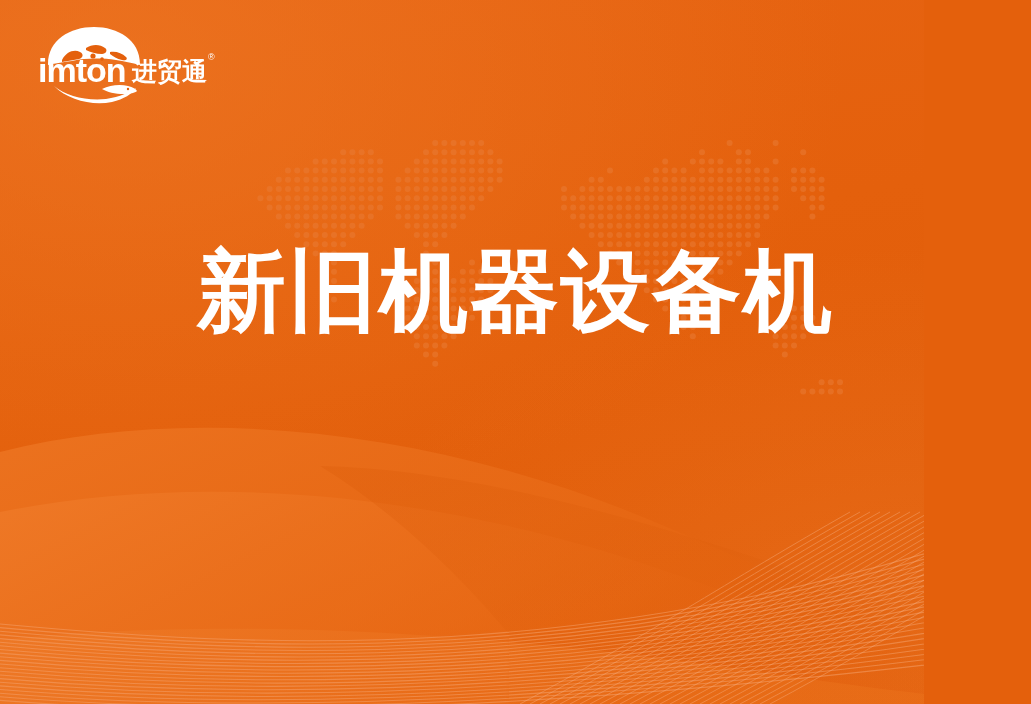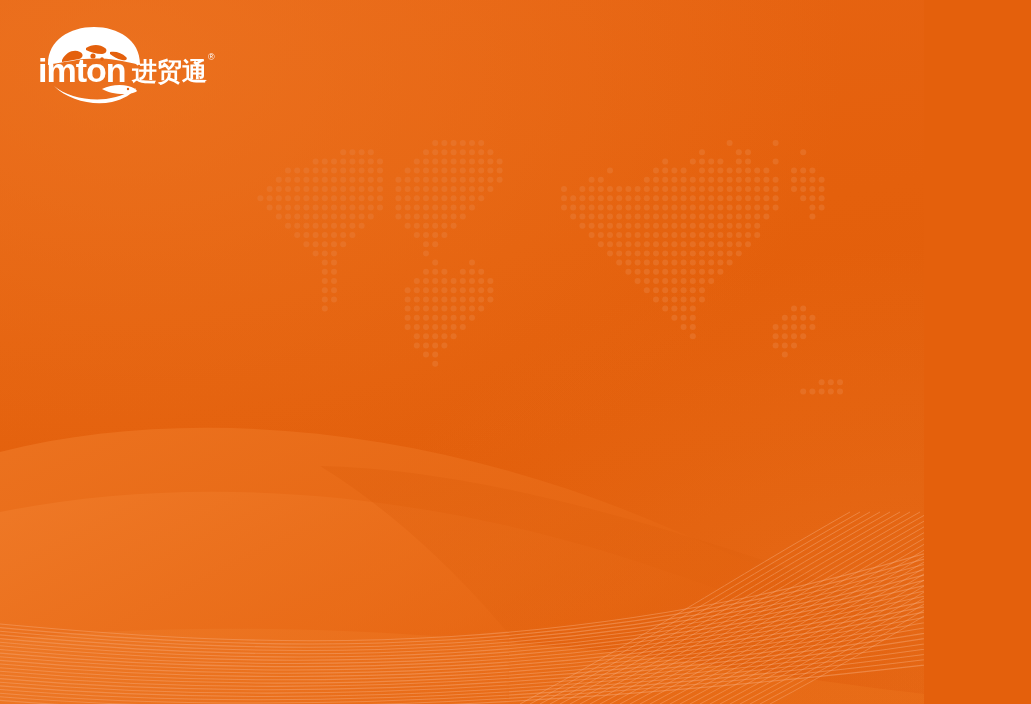--- a/index.html
+++ b/index.html
@@ -806,15 +806,16 @@
 
       <text x="2" y="58" font-family="Liberation Sans, sans-serif" font-size="34" font-weight="700" fill="#ffffff" letter-spacing="-1">imton</text>
 
       <text x="96" y="56" font-family="Liberation Sans, DejaVu Sans, sans-serif" font-size="25" font-weight="700" fill="#ffffff" letter-spacing="0">进贸通</text>
 
       <text x="172" y="36" font-family="Liberation Sans, sans-serif" font-size="9" fill="#ffffff">®</text>
     </svg>
   </div>
 
   <div id="headline">
+    <span id="hl-line-1" class="hl-line">新旧机器设备机</span>
   </div>
 
 </div>
 
 </body></html>

